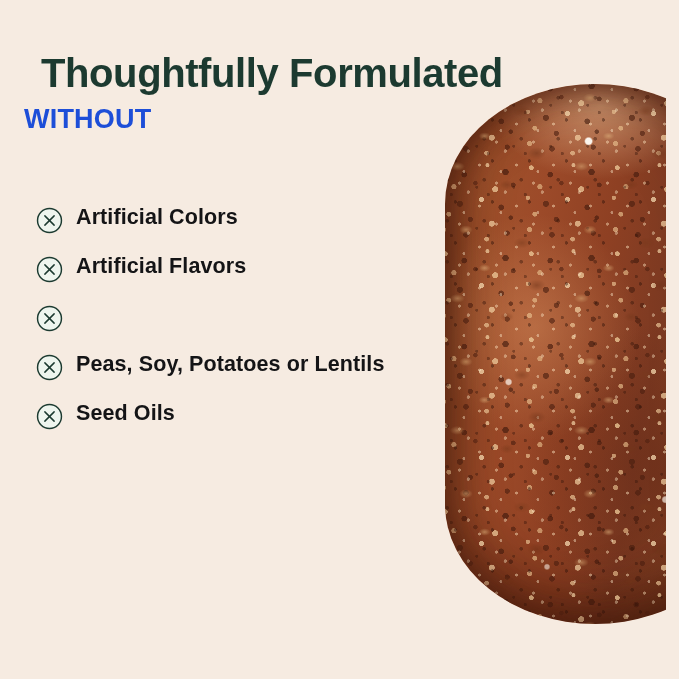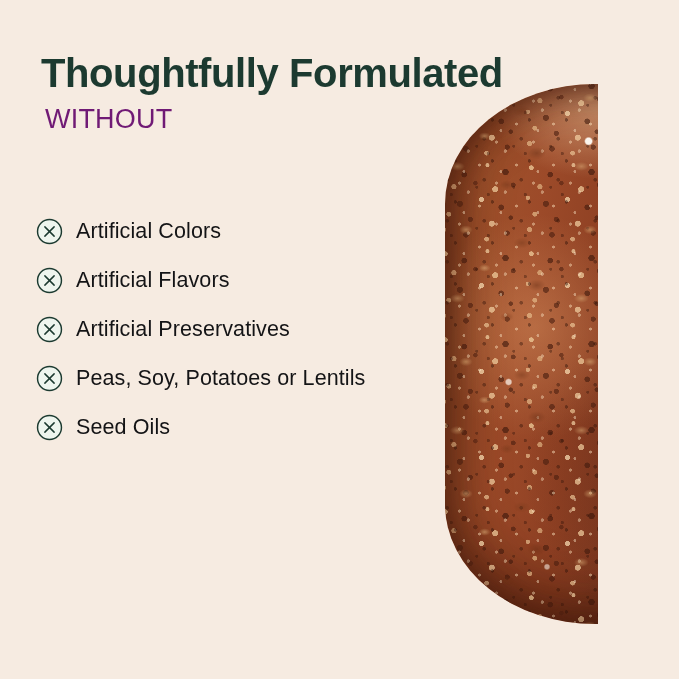--- a/index.html
+++ b/index.html
@@ -8,21 +8,21 @@
   }
   body {
     width: 679px;
     height: 679px;
     overflow: hidden;
     font-family: "Liberation Sans", sans-serif;
     background: #f6ebe1;
   }
   #stage {
     position: relative;
-    width: 598px;
+    width: 666px;
     height: 679px;
     background: #f6ebe1;
     overflow: hidden;
   }
 
   
   #product-photo {
     position: absolute;
     left: 445px;
     top: 84px;
@@ -126,43 +126,43 @@
     top: 53px;
     font-size: 40px;
     line-height: 1.02;
     font-weight: 700;
     letter-spacing: -0.4px;
     color: #1c3a30;
     white-space: nowrap;
   }
   #subhead {
     position: absolute;
-    left: 45px;
+    left: 24px;
     top: 105px;
     font-size: 27px;
     line-height: 1.05;
-    font-weight: 400;
+    font-weight: 700;
     letter-spacing: 0.2px;
-    color: #701a75;
+    color: #1d4ed8;
     white-space: nowrap;
   }
 
   #exclusion-list {
     position: absolute;
     left: 36px;
     top: 207px;
     width: 400px;
     list-style: none;
     margin: 0;
     padding: 0;
   }
   #exclusion-list li {
     display: flex;
-    align-items: center;
     height: 49px;
+    font-weight: bold;
   }
   .x-circle-icon {
     flex: 0 0 auto;
     width: 27px;
     height: 27px;
     display: block;
   }
   .item-label {
     margin-left: 13px;
     font-size: 21.5px;
@@ -205,21 +205,20 @@
         <path d="M9.2 9.2 L18.8 18.8 M18.8 9.2 L9.2 18.8" stroke="#1C3A30" stroke-width="1.5" stroke-linecap="round"></path>
       </svg>
       <span class="item-label">Artificial Flavors</span>
     </li>
 
     <li>
       <svg class="x-circle-icon" viewBox="0 0 28 28">
         <circle cx="14" cy="14" r="12.4" fill="#EEF5EE" stroke="#1C3A30" stroke-width="1.5"></circle>
         <path d="M9.2 9.2 L18.8 18.8 M18.8 9.2 L9.2 18.8" stroke="#1C3A30" stroke-width="1.5" stroke-linecap="round"></path>
       </svg>
-      <span class="item-label">Artificial Preservatives</span>
     </li>
 
 
     <li>
       <svg class="x-circle-icon" viewBox="0 0 28 28">
         <circle cx="14" cy="14" r="12.4" fill="#EEF5EE" stroke="#1C3A30" stroke-width="1.5"></circle>
         <path d="M9.2 9.2 L18.8 18.8 M18.8 9.2 L9.2 18.8" stroke="#1C3A30" stroke-width="1.5" stroke-linecap="round"></path>
       </svg>
       <span class="item-label">Peas, Soy, Potatoes or Lentils</span>
     </li>

